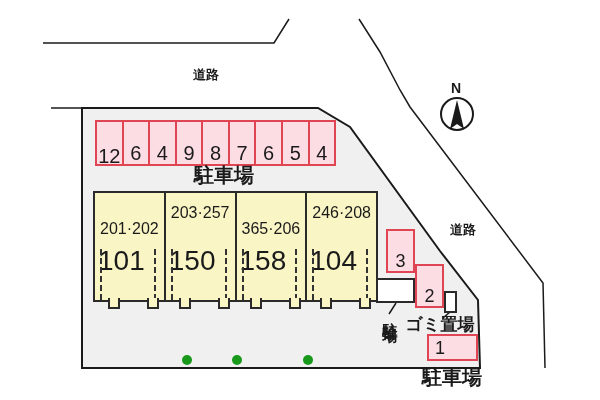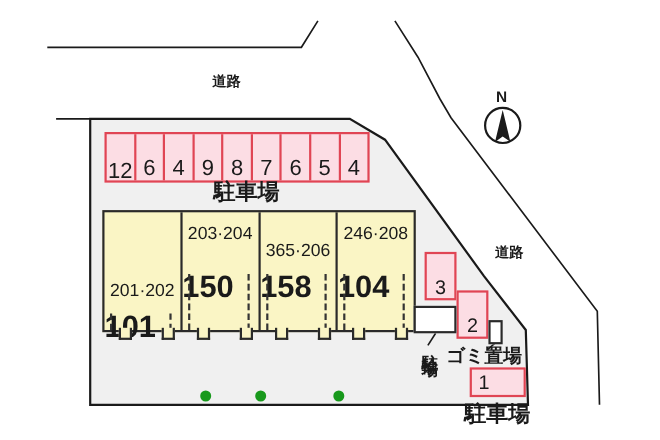--- a/index.html
+++ b/index.html
@@ -28,25 +28,25 @@
     font-size:20px;line-height:1;padding-bottom:1px;
   }
   .pcell:first-child{border-left:none;margin-top:44px;}
   
   .building{
     left:93px;top:191px;width:285px;height:111px;box-sizing:border-box;
     background:var(--building_fill,#faf5c5);border:2px solid var(--building_border,#2a2a2a);
     display:flex;
   }
   .unit{flex:1;position:relative;border-left:2px solid var(--building_border,#2a2a2a);}
-  .unit:first-child{border-left:none;margin-top:36px;}
+  .unit:first-child{border-left:none;}
   .rooms{position:absolute;left:0;right:0;text-align:center;font-size:16px;line-height:1;}
   .rooms.low{top:28px;}
   .rooms.high{top:12px;}
-  .bignum{position:absolute;left:0;right:16px;top:54px;font-size:28px;line-height:1;font-weight:bold;}
+  .bignum{position:absolute;left:0;right:16px;top:54px;text-align:center;font-size:28px;line-height:1;}
   .dash{position:absolute;top:56px;bottom:0;width:0;border-left:2px dashed #333;}
   .dash.d1{left:5px;}
   .dash.d2{right:8px;}
   .tab{
     position:absolute;top:100%;width:8px;height:9px;margin-top:-2px;
     background:var(--building_fill,#faf5c5);
     border:2px solid var(--building_border,#2a2a2a);border-top:none;
   }
   .tab.t1{left:13px;}
   .tab.t2{left:52px;}
@@ -126,21 +126,21 @@
   <div class="abs building">
     <div class="unit">
       <div class="rooms low">201·202</div>
       <div class="bignum">101</div>
       <div class="dash d1"></div>
       <div class="dash d2"></div>
       <div class="tab t1"></div>
       <div class="tab t2"></div>
     </div>
     <div class="unit">
-      <div class="rooms high">203·204</div>
+      <div class="rooms high">203·257</div>
       <div class="bignum">150</div>
       <div class="dash d1"></div>
       <div class="dash d2"></div>
       <div class="tab t1"></div>
       <div class="tab t2"></div>
     </div>
     <div class="unit">
       <div class="rooms low">365·206</div>
       <div class="bignum">158</div>
       <div class="dash d1"></div>

